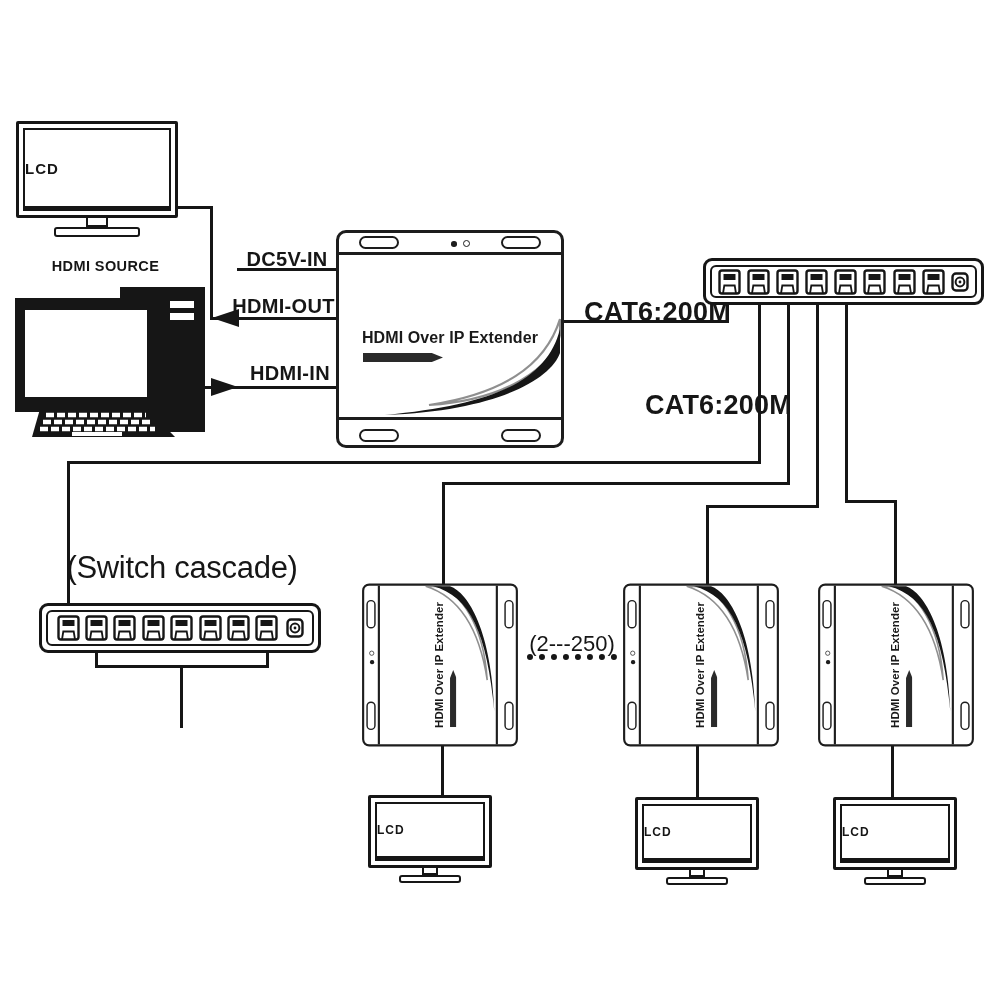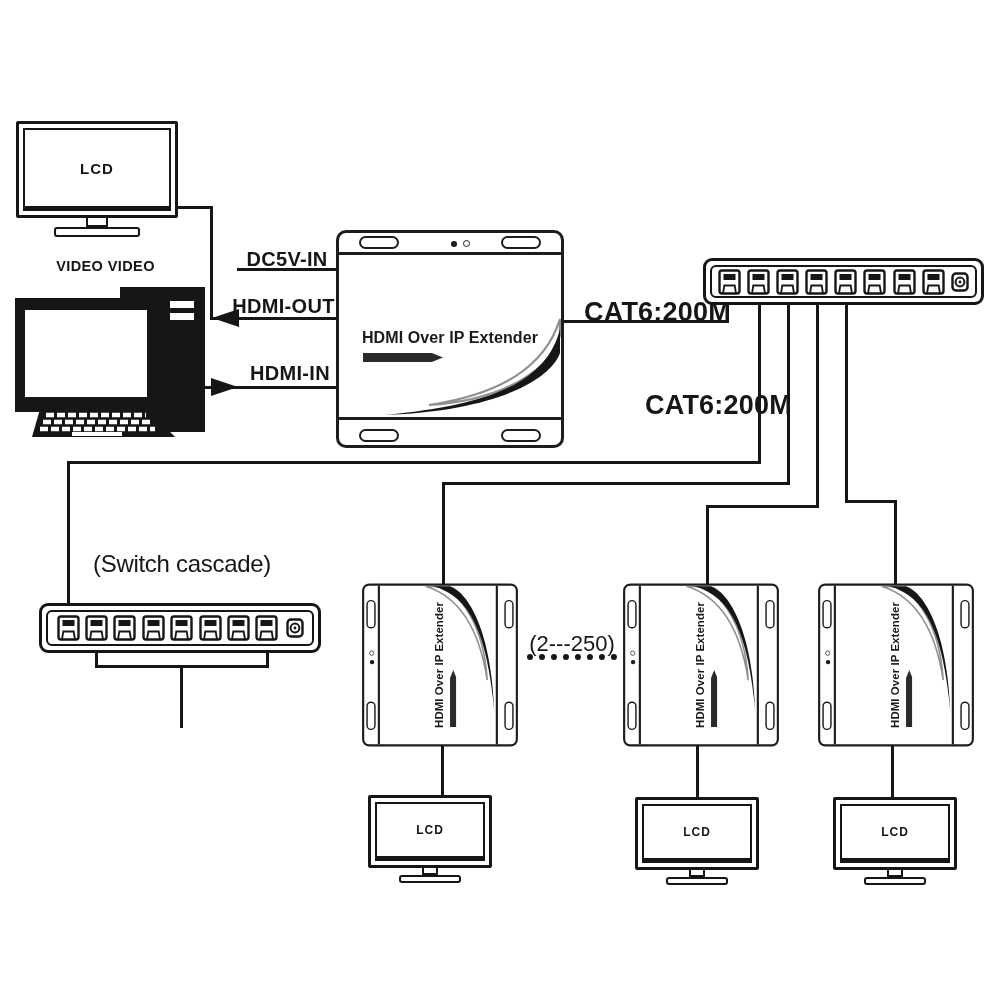--- a/index.html
+++ b/index.html
@@ -12,21 +12,21 @@
   .cat-lbl{font-size:27px;font-weight:700;letter-spacing:.2px;}
   .cap-lbl{font-size:30px;font-weight:400;letter-spacing:-.3px;}
   
   .arr{position:absolute;width:0;height:0;border-top:9.5px solid transparent;border-bottom:9.5px solid transparent;}
   .arr.left{border-right:27px solid #161616;}
   .arr.right{border-left:27px solid #161616;}
   
   .monitor{position:absolute;display:flex;flex-direction:column;align-items:center;}
   .m-frame{box-sizing:border-box;border:3px solid #161616;border-radius:2px;padding:4px;width:100%;background:#fff;}
   .m-screen{box-sizing:border-box;border:2.5px solid #161616;border-bottom-width:5px;height:100%;
-            display:flex;align-items:center;justify-content:center;background:#fff;}
+            display:flex;align-items:center;background:#fff;}
   .m-label{font-weight:700;letter-spacing:1px;}
   .m-neck{background:#fff;border:2px solid #161616;border-top:none;box-sizing:border-box;}
   .m-base{background:#fff;border:2.5px solid #161616;border-radius:3px;box-sizing:border-box;}
   
   .switch{position:absolute;box-sizing:border-box;border:3px solid #161616;border-radius:9px;background:#fff;padding:4px;}
   .switch-inner{box-sizing:border-box;border:2.4px solid #161616;border-radius:6px;height:100%;
                 display:flex;align-items:center;padding:0 8px 0 6px;gap:6.1px;background:#fff;}
   .cascade .switch-inner{padding-left:8.6px;gap:5.4px;}
   .rj45{width:23px;height:26px;flex:0 0 auto;display:block;}
   .pwr{width:18px;height:20px;margin-left:auto;display:block;flex:0 0 auto;}
@@ -95,26 +95,26 @@
 
   <div class="ln" style="left:95px;top:644px;width:3px;height:24px;"></div>
   <div class="ln" style="left:266px;top:644px;width:3px;height:24px;"></div>
   <div class="ln" style="left:95px;top:665px;width:174px;height:3px;"></div>
   <div class="ln" style="left:180px;top:665px;width:3px;height:63px;"></div>
 
   <div class="lbl port-lbl center" style="left:237px;top:248px;width:100px;">DC5V-IN</div>
   <div class="lbl port-lbl center" style="left:232px;top:295px;width:103px;">HDMI-OUT</div>
   <div class="lbl port-lbl center" style="left:244px;top:362px;width:92px;">HDMI-IN</div>
 
-  <div class="lbl" style="left:33px;top:258px;width:145px;text-align:center;font-size:14.5px;font-weight:700;letter-spacing:.4px;">VIDEO VIDEO</div>
+  <div class="lbl" style="left:33px;top:258px;width:145px;text-align:center;font-size:14.5px;font-weight:700;letter-spacing:.4px;">HDMI SOURCE</div>
 
   <div class="lbl cat-lbl" style="left:584px;top:297px;">CAT6:200M</div>
   <div class="lbl cat-lbl" style="left:645px;top:390px;">CAT6:200M</div>
 
-  <div class="lbl cap-lbl center" style="left:32px;top:550px;width:300px;font-size:24px;">(Switch cascade)</div>
+  <div class="lbl cap-lbl center" style="left:32px;top:550px;width:300px;font-size:31px;">(Switch cascade)</div>
 
   <div class="lbl center" style="left:524px;top:631px;width:96px;font-size:22px;">(2---250)</div>
   <div class="dots" style="left:527px;top:654px;width:90px;"></div>
 
   <div class="switch net" style="left:703px;top:258px;width:281px;height:47px;">
     <div class="switch-inner">
       <span style="display:contents">
   <svg class="rj45" viewBox="0 0 23 26">
     <rect x="1.5" y="1.5" width="20" height="23" rx="2.5" class="s"></rect>
     <rect x="5.5" y="5" width="12" height="6" class="f"></rect>

